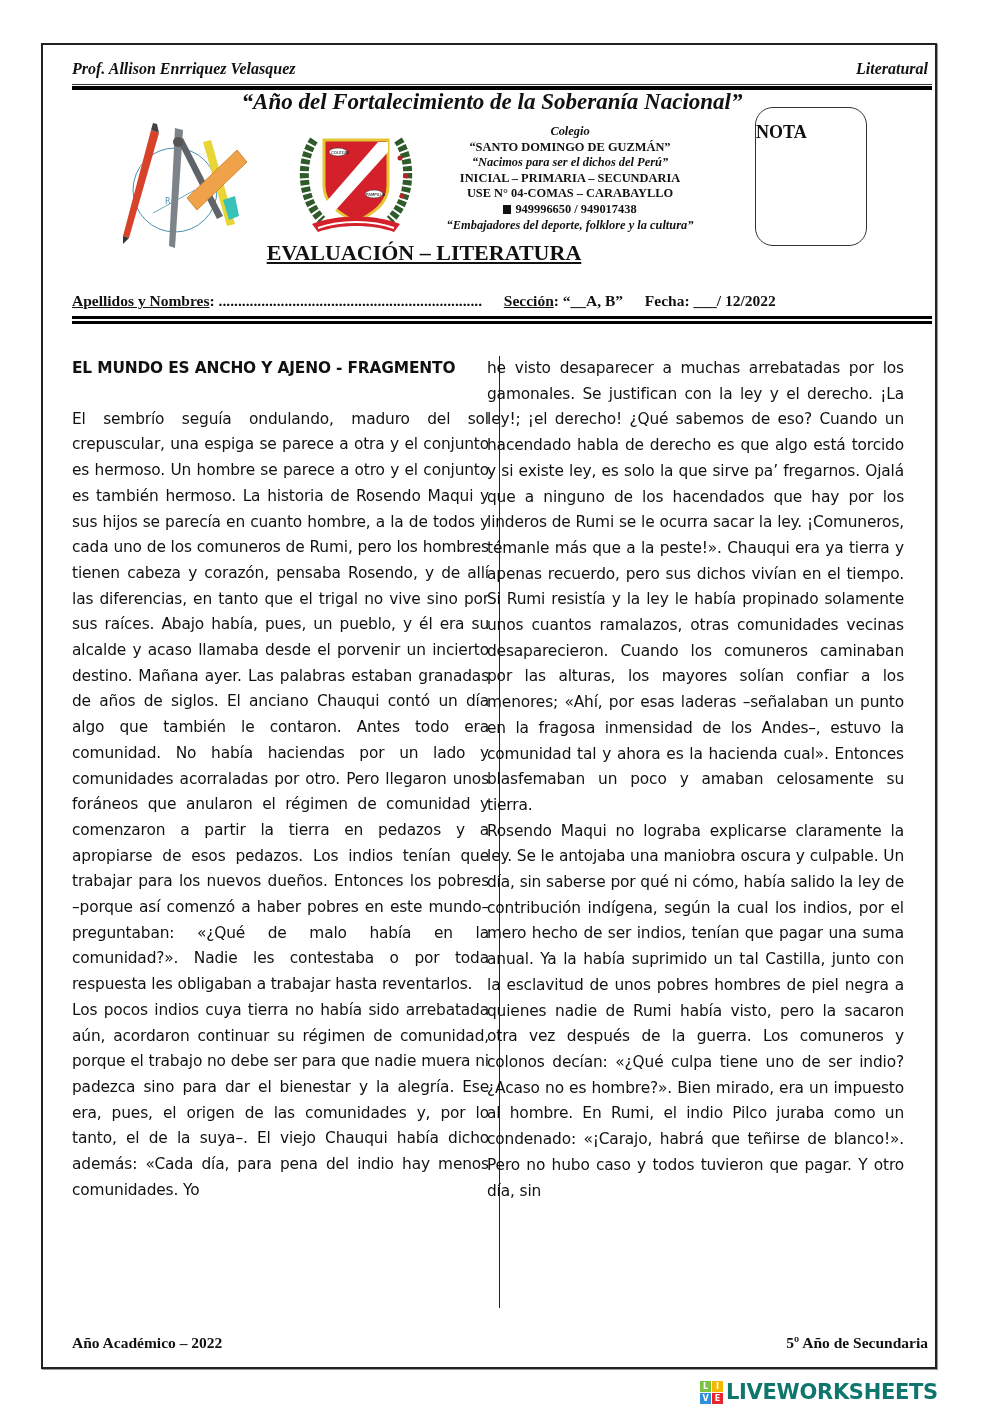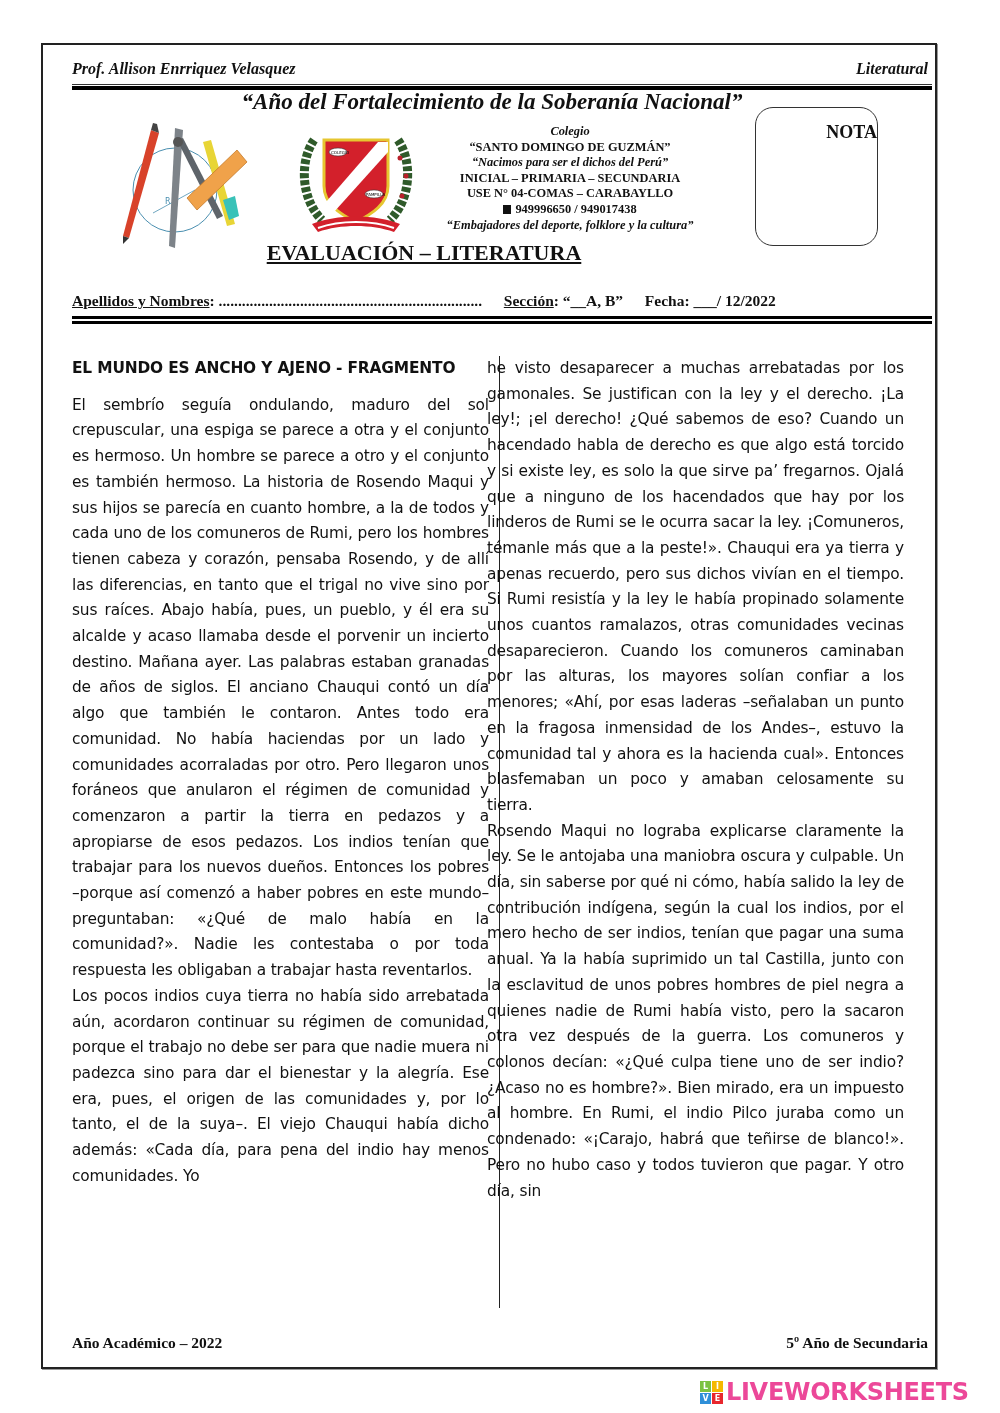--- a/index.html
+++ b/index.html
@@ -19,48 +19,48 @@
 
   .year-motto { position: absolute; left: 0; width: 1000px; top: 89px; text-align: center; font-weight: bold; font-style: italic; font-size: 23px; }
   .year-motto span { position: relative; left: -8px; }
 
   .tools-img { position: absolute; left: 113px; top: 120px; width: 135px; height: 130px; }
   .crest-img { position: absolute; left: 296px; top: 120px; width: 120px; height: 120px; }
 
   .school-block { position: absolute; left: 420px; top: 124px; width: 300px; text-align: center; font-weight: bold; font-size: 12.4px; line-height: 15.6px; }
   .school-block .it { font-style: italic; }
 
-  .nota-box { position: absolute; left: 755px; top: 107px; width: 123px; height: 139px; border: 1.5px solid #333; border-radius: 18px; box-sizing: border-box; text-align: right; }
+  .nota-box { position: absolute; left: 755px; top: 107px; width: 112px; height: 139px; border: 1.5px solid #333; border-radius: 18px; box-sizing: border-box; text-align: left; }
   .nota-box .lbl { margin-top: 14px; font-weight: bold; font-size: 18px; }
 
   .eval-title { position: absolute; left: 0; width: 852px; top: 240px; text-align: center; font-weight: bold; font-size: 22px; }
   .eval-title span { text-decoration: underline; position: relative; left: -2px; }
 
   .student-line { position: absolute; left: 72px; top: 292px; width: 860px; font-weight: bold; font-size: 15.5px; white-space: nowrap; font-family: Liberation Serif, serif; }
   .student-line .u { text-decoration: underline; }
   .student-line .gap { display: inline-block; width: 14px; }
 
   .rule-b1 { position: absolute; left: 72px; top: 316px; width: 860px; height: 3px; background: #000; }
   .rule-b2 { position: absolute; left: 72px; top: 321px; width: 860px; height: 3px; background: #000; }
 
   .col { position: absolute; top: 356px; width: 417px; font-family: "DejaVu Sans", sans-serif; font-size: 15.4px; line-height: 25.7px; text-align: justify; color: #111; letter-spacing: -0.15px; }
   .col-left { left: 72px; }
   .col-right { left: 487px; }
   .col p { margin: 0; }
-  .col .title { font-weight: bold; text-align: justify; text-align-last: left; margin-bottom: 11px; }
+  .col .title { font-weight: bold; text-align: justify; text-align-last: left; margin-bottom: 25px; }
   .col-divider { position: absolute; left: 499px; top: 356px; width: 1px; height: 952px; background: #222; }
 
   .footer { position: absolute; left: 72px; top: 1334px; width: 856px; height: 22px; font-weight: bold; font-size: 15.5px; }
   .footer .left { position: absolute; left: 0; top: 0; }
   .footer .right { position: absolute; right: 0; top: 0; }
 
   .lw-brand { position: absolute; left: 700px; top: 1377px; height: 30px; display: flex; align-items: center; }
   .lw-squares { display: grid; grid-template-columns: 11px 11px; grid-template-rows: 11px 11px; gap: 1px; margin-right: 3px; }
   .lw-squares div { font-family: "DejaVu Sans", sans-serif; font-size: 8px; font-weight: bold; color: #fff; text-align: center; line-height: 11px; }
-  .lw-text { font-family: "DejaVu Sans", sans-serif; font-weight: bold; font-size: 24px; color: #ec4899; letter-spacing: -0.3px; text-align: center; }
+  .lw-text { font-family: "DejaVu Sans", sans-serif; font-weight: bold; font-size: 21px; color: #0f766e; letter-spacing: -0.3px; text-align: center; }
 </style>
 </head>
 <body>
 
 <div class="page-frame"></div>
 
 <div class="hdr-top">
   <span class="left">Prof. Allison Enrriquez Velasquez</span>
   <span class="right">Literatural</span>
 </div>

